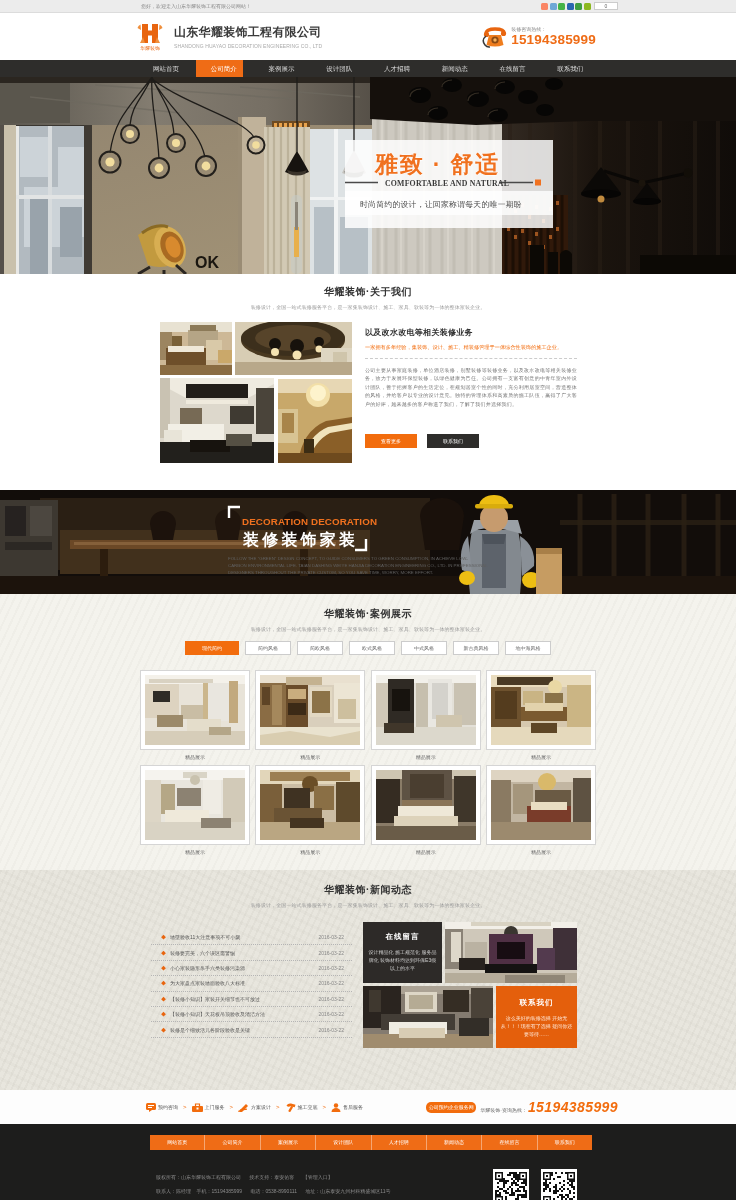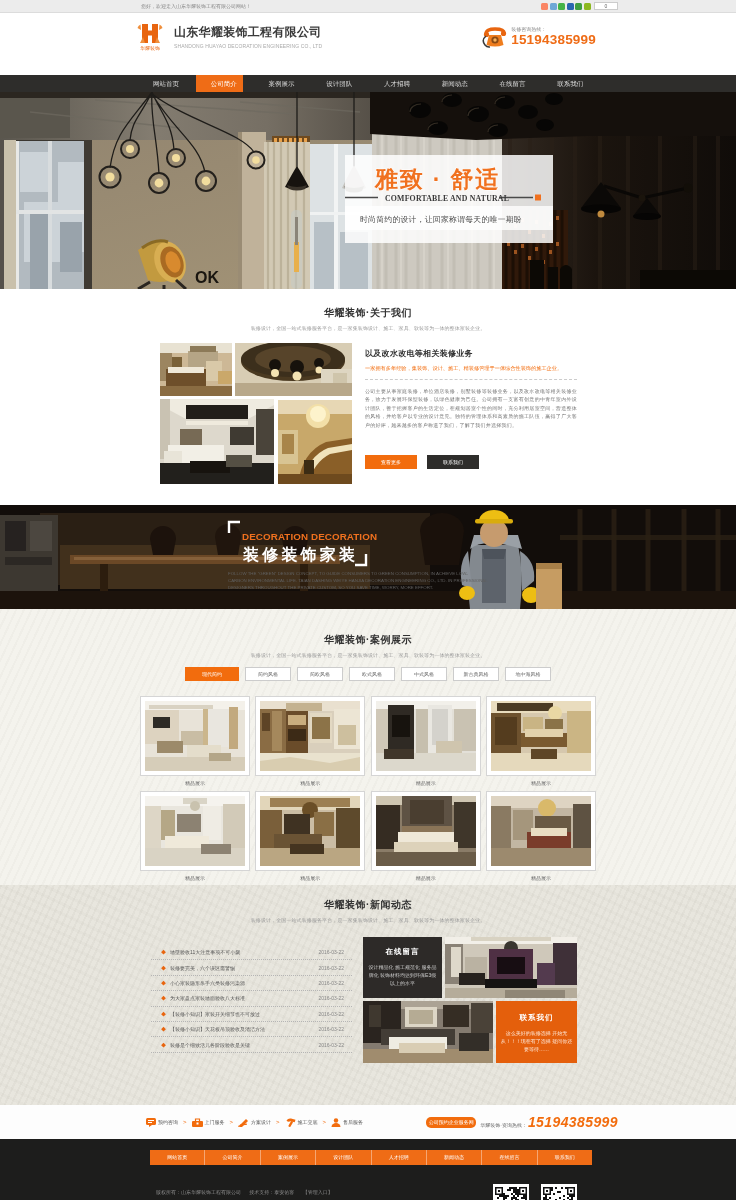--- a/index.html
+++ b/index.html
@@ -6,39 +6,39 @@
 *{margin:0;padding:0;box-sizing:border-box;}
 body{width:736px;font-family:"Liberation Sans",sans-serif;background:#fff;}
 .wrap{width:500px;margin:0 auto;position:relative;}
 
 .topbar{height:13px;background:#ececec;border-bottom:1px solid #dcdcdc;font-size:5px;color:#888;}
 .topbar .wrap{height:12px;display:flex;align-items:center;padding-left:23px;}
 .topbar .icons{margin-left:auto;display:flex;align-items:center;gap:1.5px;}
 .topbar .ic{width:7px;height:7px;border-radius:1.5px;display:inline-block;}
 .topbar .counter{width:24px;height:8px;background:#fff;border:1px solid #ccc;font-size:5px;color:#666;text-align:center;line-height:7px;margin-left:2px;}
 
-.header{height:62px;background:#fff;}
+.header{height:47px;background:#fff;}
 .header .wrap{height:47px;display:flex;align-items:center;padding-left:15px;}
 .logoname{font-size:5px;color:#e8650f;text-align:center;width:34px;line-height:1;margin-top:0px;}
 .cname{margin-left:7px;}
 .cname .cn{font-size:12px;font-weight:bold;color:#3a3a3a;letter-spacing:.3px;}
 .cname .en{font-size:5px;color:#aaa;letter-spacing:.1px;margin-top:2px;}
 .hotline{margin-left:auto;display:flex;align-items:center;margin-right:22px;}
 .hotline .txt .l1{font-size:5px;color:#888;}
 .hotline .txt .l2{font-size:13.5px;font-weight:bold;color:#ef6c16;line-height:1;margin-top:1px;letter-spacing:.2px;}
 
 .nav{height:17px;background:#2e2d2b;}
 .nav ul{width:462px;margin:0 auto;display:flex;list-style:none;height:17px;}
 .nav li{width:57.75px;text-align:center;font-size:6.5px;color:#ddd;line-height:17px;}
 .nav li.on{background:linear-gradient(#ef6c16,#ef6c16) 1px 0/47px 17px no-repeat;color:#fff;}
 
 .banner{height:197px;position:relative;overflow:hidden;}
 
 .about{height:216px;background:#fff;position:relative;}
-.sec-title{font-size:10px;font-weight:bold;color:#333;text-align:center;padding-top:17px;letter-spacing:.5px;}
+.sec-title{font-size:10px;font-weight:bold;color:#333;text-align:center;padding-top:11px;letter-spacing:.5px;}
 .sec-sub{font-size:5px;color:#999;text-align:center;margin-top:5px;letter-spacing:.1px;}
 
 .collage{position:absolute;left:42px;top:12px;width:192px;height:141px;}
 .collage .im{position:absolute;overflow:hidden;}
 .atext{position:absolute;left:247px;top:17px;width:212px;}
 .atext h3{font-size:8px;color:#333;letter-spacing:.3px;}
 .atext .oline{font-size:5.2px;color:#f26c0d;margin-top:6px;}
 .atext .dash{border-top:1px dashed #ccc;margin-top:7px;}
 .atext p{font-size:5px;color:#777;line-height:8.4px;margin-top:7px;text-align:justify;letter-spacing:.25px;}
 .abtns{position:absolute;left:247px;top:124px;display:flex;gap:10px;}
@@ -466,21 +466,21 @@
 <g fill="#606060" font-family="Liberation Sans,sans-serif" font-size="4.4">
 <text x="228" y="70">FOLLOW THE "GREEN" DESIGN CONCEPT, TO GUIDE CONSUMERS TO GREEN CONSUMPTION, IN ACHIEVE LOW-</text>
 <text x="228" y="77">CARBON ENVIRONMENTAL LIFE. TAIAN DASHING WEIYE HANJIA DECORATION ENGINEERING CO., LTD. IN PROFESSIONAL</text>
 <text x="228" y="84">DESIGNERS THROUGHOUT THE PRIVATE CUSTOM, SO YOU SAVE TIME, WORRY, MORE EFFORT.</text>
 </g>
 </svg>
 </div>
 
 <div class="cases">
 
-<div class="sec-title" style="padding-top:24px;">华耀装饰·案例展示</div>
+<div class="sec-title" style="padding-top:13px;">华耀装饰·案例展示</div>
 
 <div class="sec-sub">装修设计，全国一站式装修服务平台，是一家集装饰设计、施工、家具、软装等为一体的整体家装企业。</div>
 
 <div class="tabs">
 <div class="tab on" style="color:#fff;width:54px;">现代简约</div>
 <div class="tab">简约风格</div>
 <div class="tab">简欧风格</div>
 <div class="tab">欧式风格</div>
 <div class="tab">中式风格</div>
 <div class="tab">新古典风格</div>

